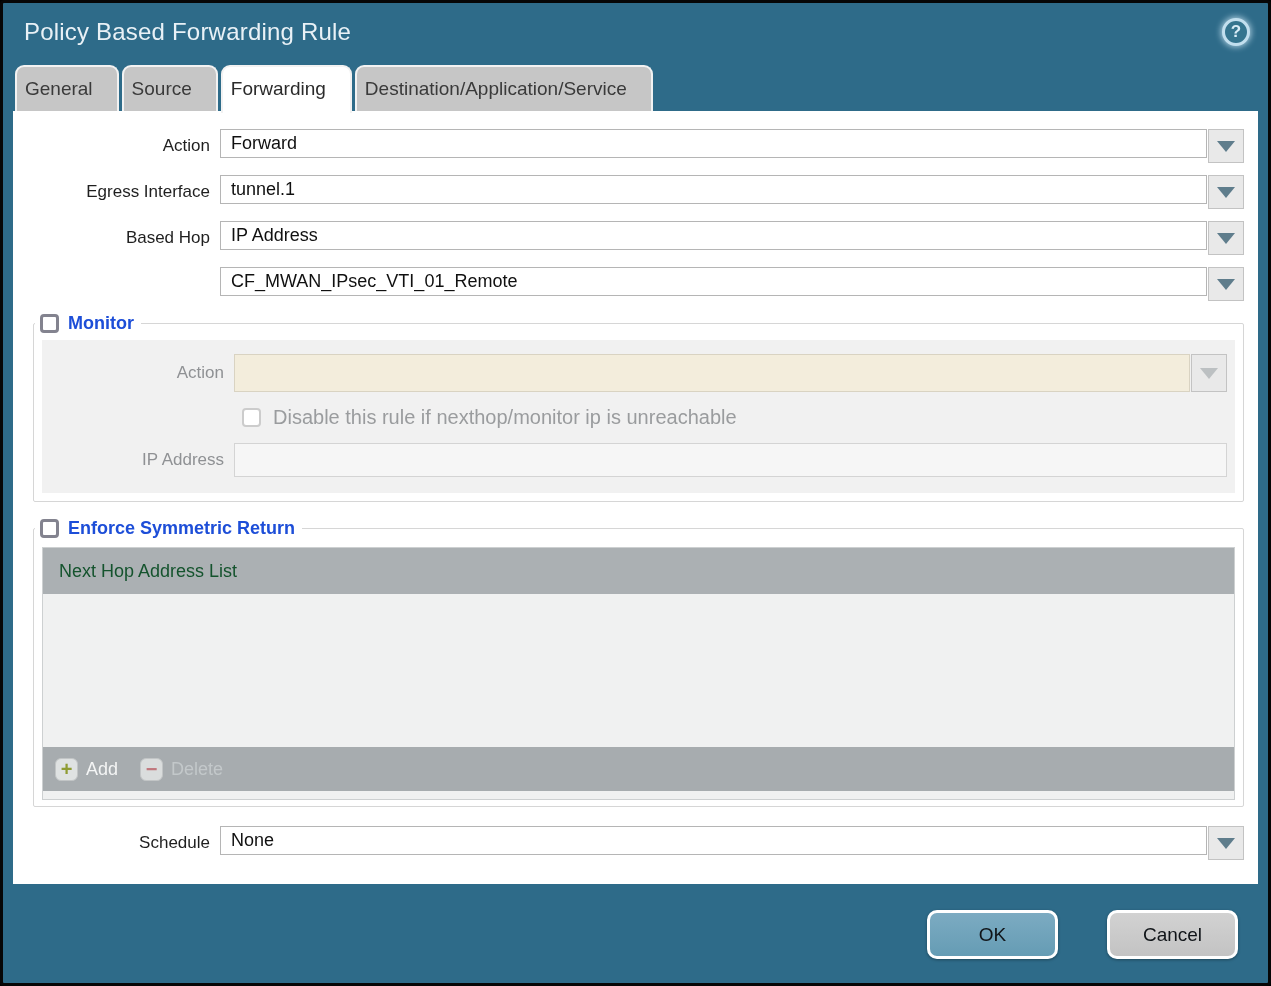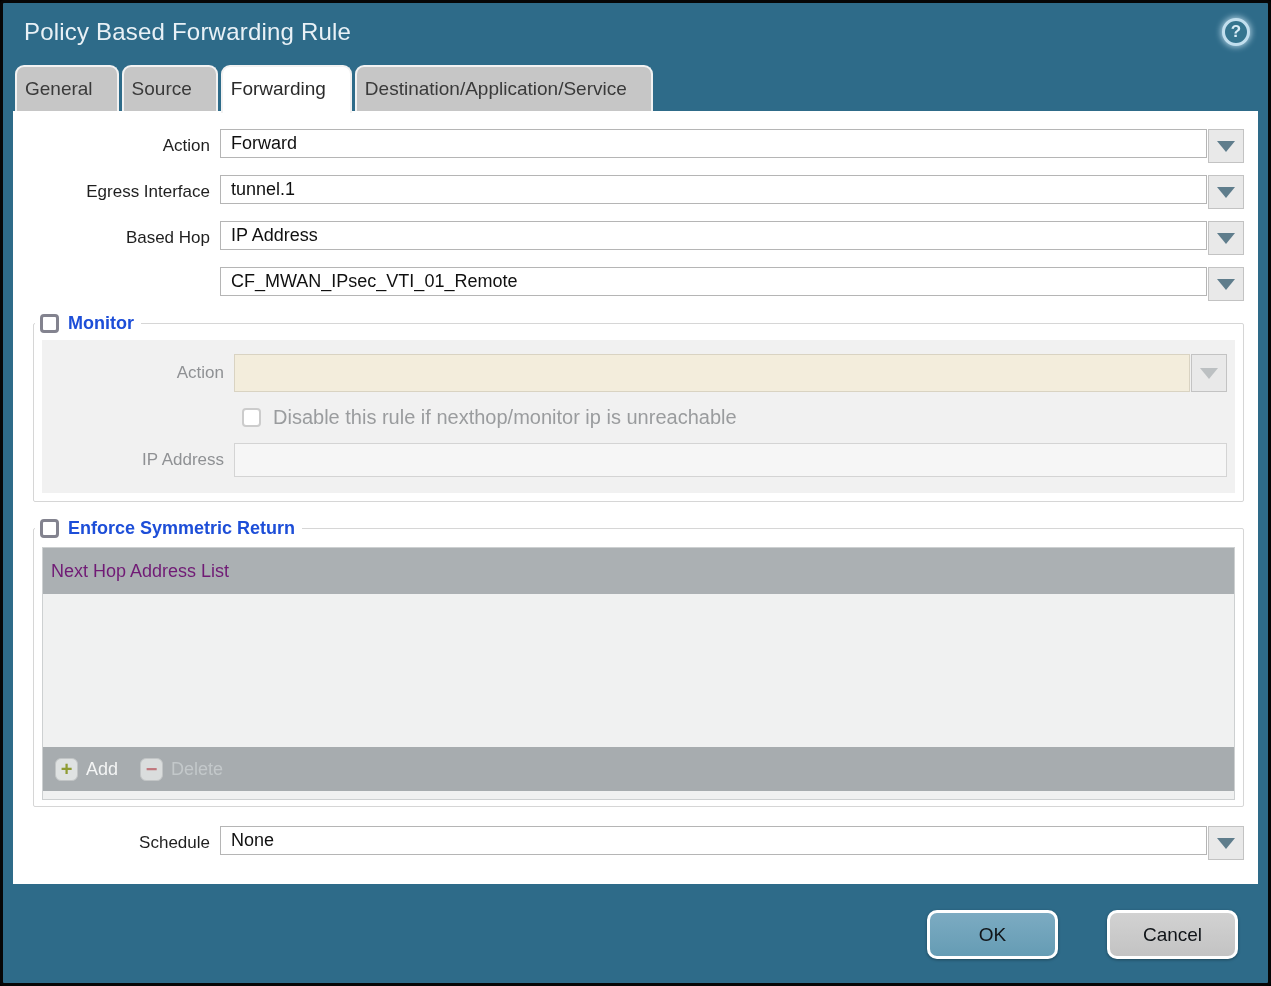--- a/index.html
+++ b/index.html
@@ -132,22 +132,22 @@
   
   .table {
     margin: 8px 8px 6px 8px;
     background: #f0f1f1;
     border: 1px solid #cdd0d1;
     padding-bottom: 8px;
   }
   .table-header {
     height: 46px; background: #abb0b3;
     display: flex; align-items: center;
-    padding-left: 8px;
-    font-size: 18px; color: #701a75;
+    padding-left: 16px;
+    font-size: 18px; color: #14532d;
   }
   .table-body { height: 153px; background: #f0f1f1; }
   .table-footer {
     height: 44px; background: #a7acaf;
     display: flex; align-items: center; gap: 22px;
     padding-left: 12px;
   }
   .tf-btn { display: flex; align-items: center; gap: 8px; cursor: pointer; }
   .tf-btn.disabled { cursor: default; }
   .chip {

